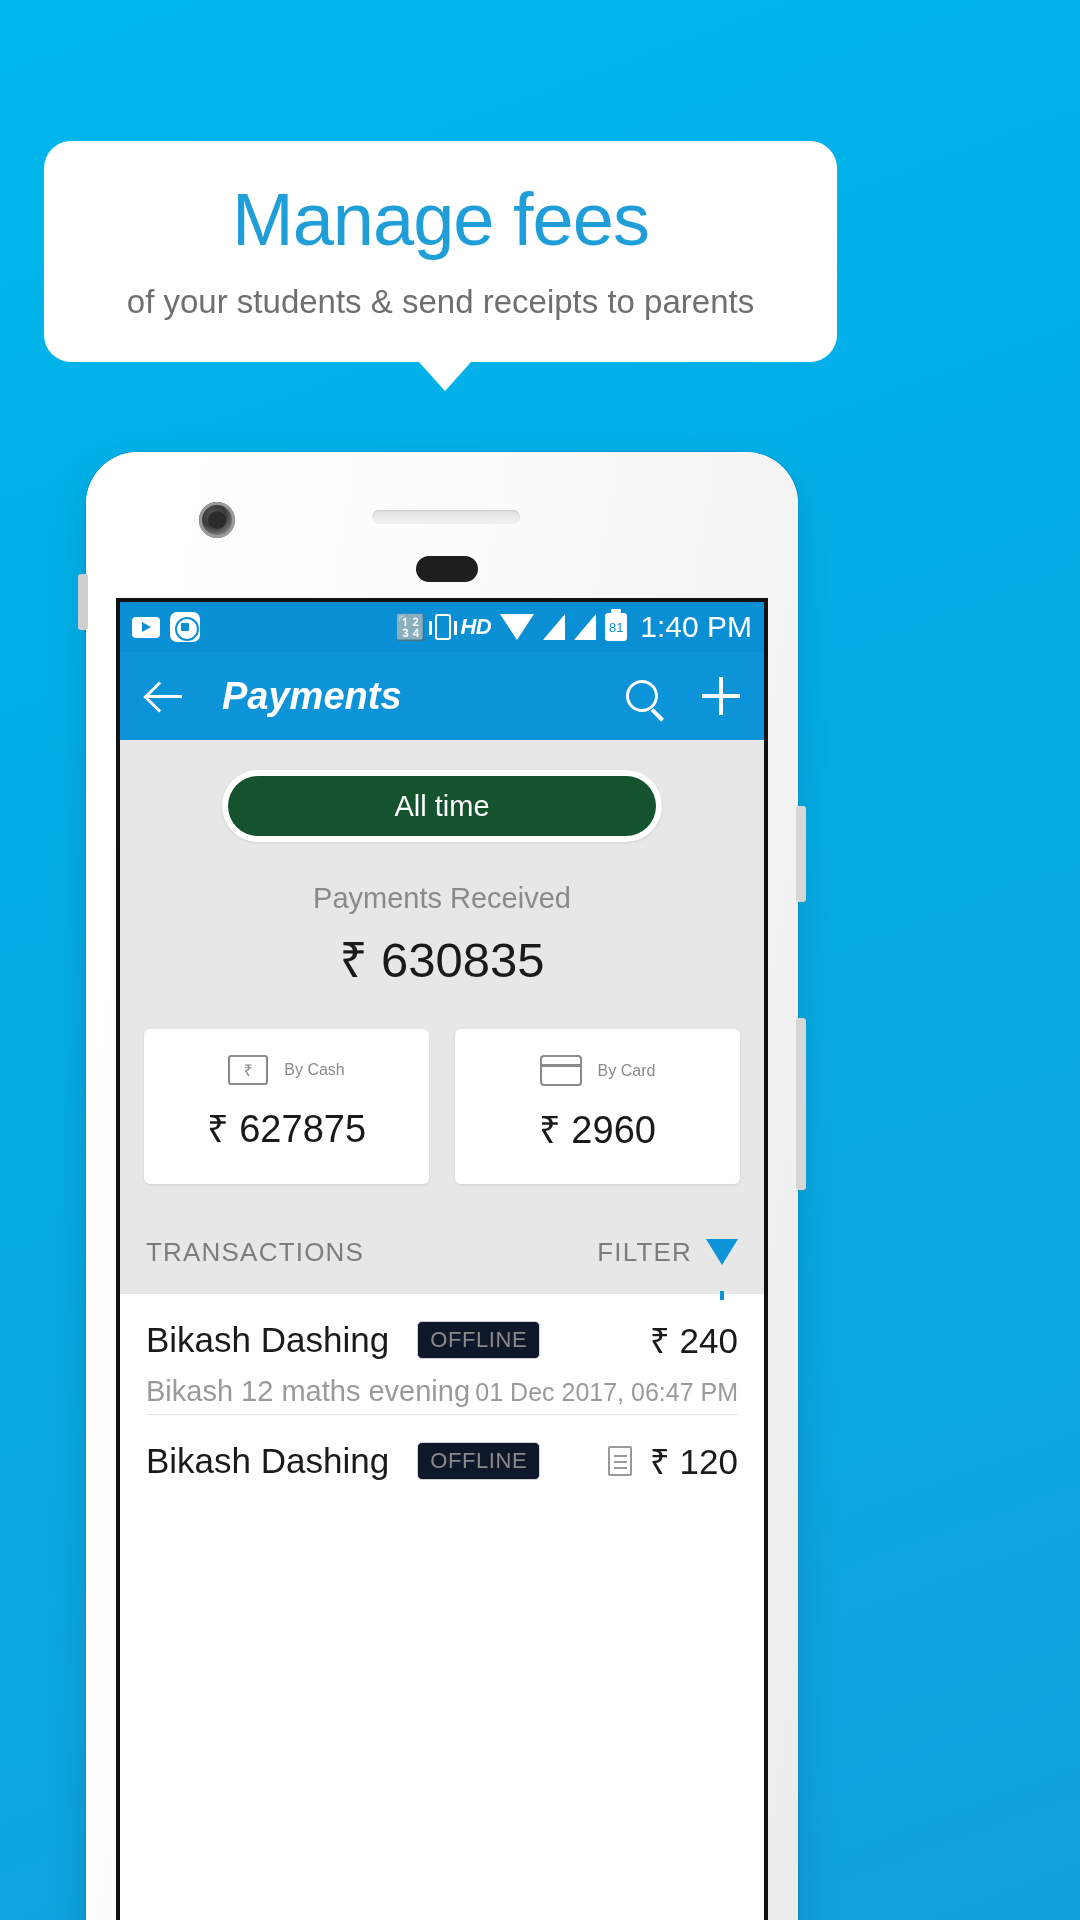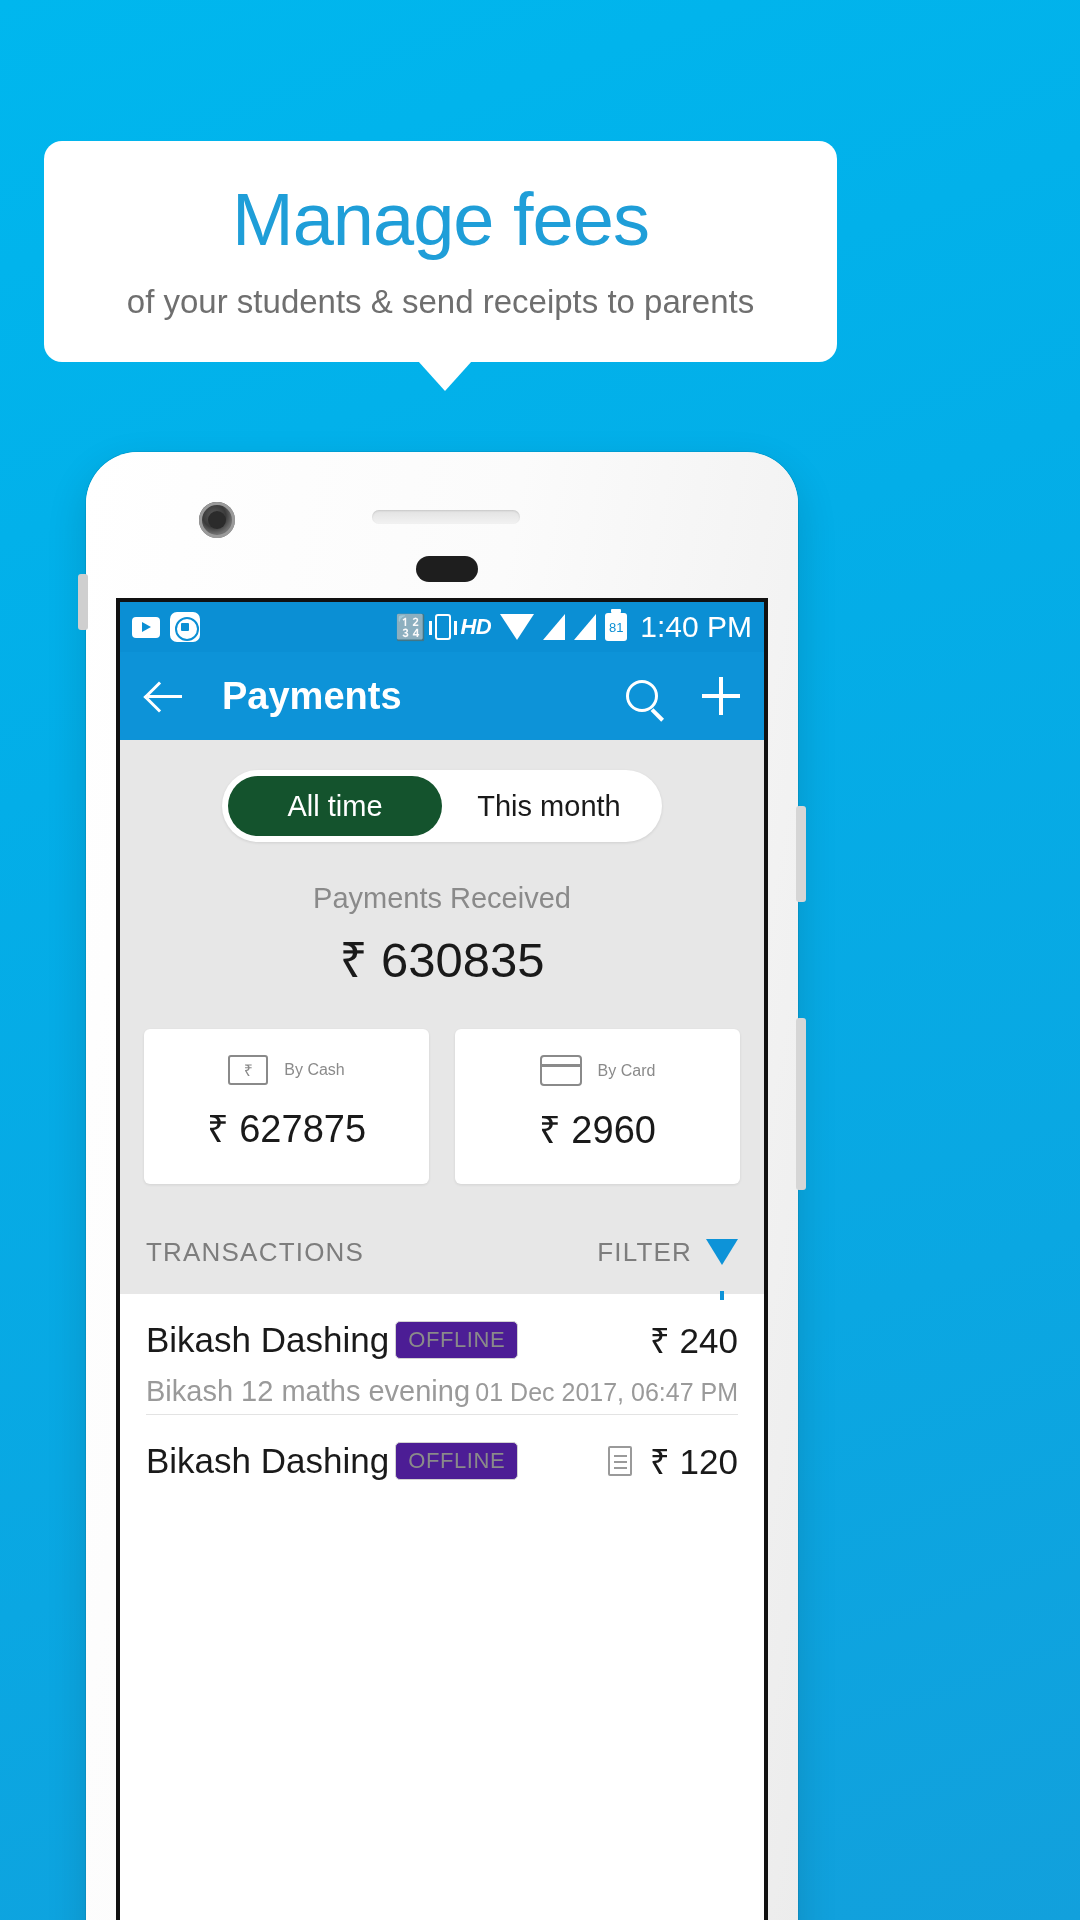--- a/index.html
+++ b/index.html
@@ -6,21 +6,21 @@
   html,body { width:1080px; height:1920px; overflow:hidden; }
   body {
     font-family:"Liberation Sans", sans-serif;
     background:linear-gradient(160deg,#00b7ee 0%,#03aee8 35%,#0aa7e2 70%,#12a0dc 100%);
     position:relative;
   }
 
   
   .bubble{
     position:absolute; left:44px; top:141px; width:793px; height:221px;
-    background:#ffffff; border-radius:18px;
+    background:#ffffff; border-radius:27px;
     display:flex; flex-direction:column; align-items:center; justify-content:center;
   }
   .bubble-title{
     font-size:74px; color:#1f9ed8; font-weight:400; letter-spacing:-1px;
     line-height:1.0;
   }
   .bubble-sub{
     font-size:33px; color:#6f6f6f; font-weight:400; margin-top:26px;
   }
   .bubble-tail{
@@ -121,20 +121,21 @@
   }
   .ic-bat:before{
     content:"";position:absolute;left:6px;top:-4px;width:10px;height:4px;background:#fff;border-radius:1px;
   }
   .sb-time{ font-size:30px; font-weight:500; margin-left:4px; }
 
   
   .appbar{
     height:88px; background:#0d93d8; display:flex; align-items:center; padding:0 24px;
     color:#ffffff;
+    font-style:italic;
   }
   .back-arrow{ width:42px;height:42px;position:relative;flex:none; }
   .back-arrow:before{
     content:"";position:absolute;left:4px;top:20px;width:34px;height:3px;background:#fff;
   }
   .back-arrow:after{
     content:"";position:absolute;left:4px;top:11px;width:19px;height:19px;
     border-left:3px solid #fff;border-bottom:3px solid #fff;transform:rotate(45deg);
   }
   .appbar-title{ font-size:38px; font-weight:700; margin-left:36px; }
@@ -207,22 +208,22 @@
   .ic-filter:after{
     content:"";position:absolute;left:-2px;top:26px;width:4px;height:9px;background:#0d93d8;
   }
 
   
   .tx-list{ background:#ffffff; }
   .tx-row{ padding:22px 26px 0; }
   .tx-line1{ display:flex; align-items:center; }
   .tx-name{ font-size:35px; color:#1a1a1a; }
   .tx-badge{
-    margin-left:6px; border:1.5px solid #d2d2d2; border-radius:5px; padding:5px 12px;
-    font-size:22px; color:#8a8a8a; letter-spacing:.6px; background:#4c1d95;
+    margin-left:28px; border:1.5px solid #d2d2d2; border-radius:5px; padding:5px 12px;
+    font-size:22px; color:#8a8a8a; letter-spacing:.6px; background:#0f172a;
   }
   .tx-right{ margin-left:auto; display:flex; align-items:center; gap:18px; }
   .tx-amount{ font-size:35px; color:#1a1a1a; }
   .ic-doc{
     width:24px;height:30px;border:2px solid #9a9a9a;border-radius:2px;position:relative;
   }
   .ic-doc:after{
     content:"";position:absolute;left:4px;top:7px;width:13px;height:2px;background:#9a9a9a;
     box-shadow:0 6px 0 #9a9a9a, 0 12px 0 #9a9a9a;
   }
@@ -276,21 +277,20 @@
       <div class="appbar-actions">
         <div class="ic-search"></div>
         <div class="ic-plus"></div>
       </div>
     </div>
 
     <div class="summary">
 
       <div class="seg">
         <div class="seg-item active">All time</div>
-        <div class="seg-item">This month</div>
       </div>
 
       <div class="received-label">Payments Received</div>
       <div class="received-amount">₹ 630835</div>
 
       <div class="cards">
         <div class="pay-card">
           <div class="pc-head">
             <div class="ic-cash">₹</div>
             <div class="pc-label">By Cash</div>

